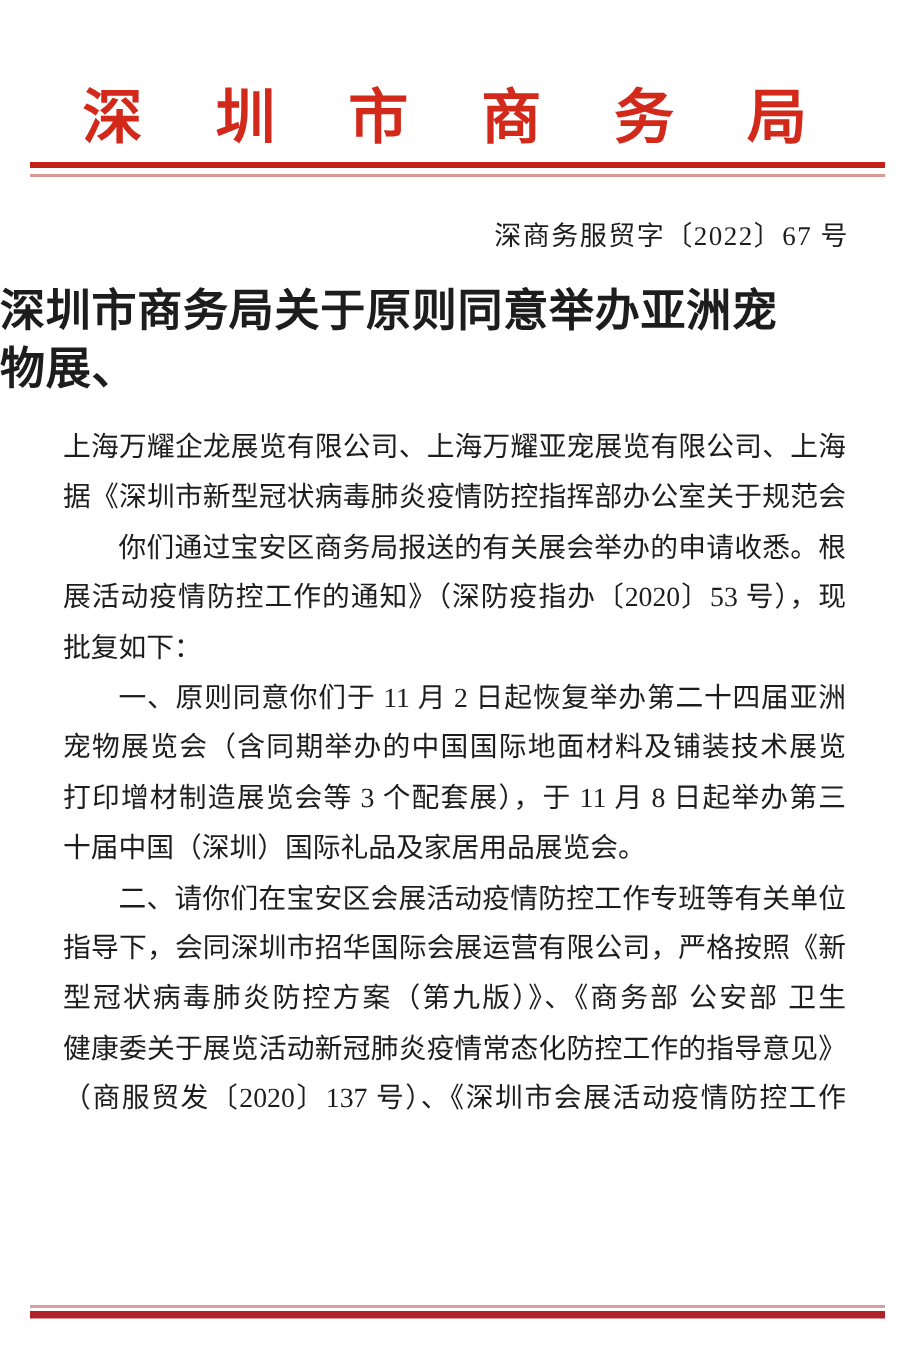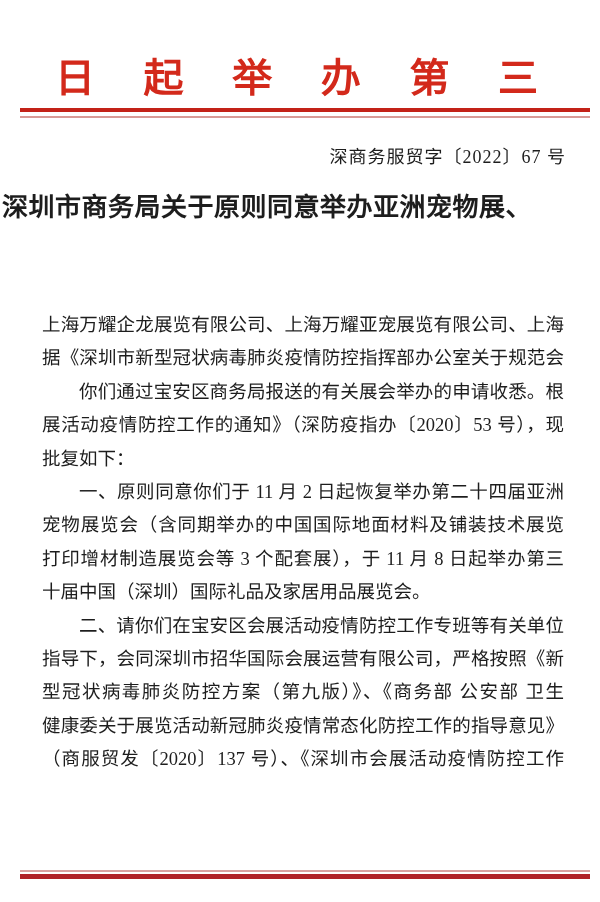--- a/index.html
+++ b/index.html
@@ -36,47 +36,46 @@
   .rule-bottom .thin{height:2px;background:var(--footer-pink);}
   .rule-bottom .thick{height:5px;background:var(--footer-red);margin-top:2px;}
 
   .docnum{
     position:absolute;top:146px;right:34px;
     font-size:18px;line-height:22px;
     letter-spacing:1px;
   }
   .title{
     position:absolute;top:188px;left:0;width:534px;margin:0;
-    text-align:center;
-    font-size:26px;line-height:39px;font-weight:700;
+    font-size:30px;line-height:39px;font-weight:700;
     letter-spacing:0.5px;
   }
   .body-text{
-    position:absolute;top:309px;left:42px;width:522px;
+    position:absolute;top:283px;left:42px;width:522px;
     font-size:18.5px;
   }
   .body-text .line{
     margin:0;
     line-height:33.4px;
     text-align:left;
   }
   .body-text .line.just{
     text-align:justify;
     text-align-last:justify;
   }
   .body-text .line.indent{
     text-indent:37px;
   }
 </style>
 </head>
 <body>
 
 <div class="page">
 
-  <div class="agency">日起举办第三</div>
+  <div class="agency">深圳市商务局</div>
 
   <div class="rule rule-top">
     <div class="thick"></div>
     <div class="thin"></div>
   </div>
 
   <div class="docnum">深商务服贸字〔2022〕67 号</div>
 
   <h1 class="title">
     <span>深圳市商务局关于原则同意举办亚洲宠物展、</span><br>

